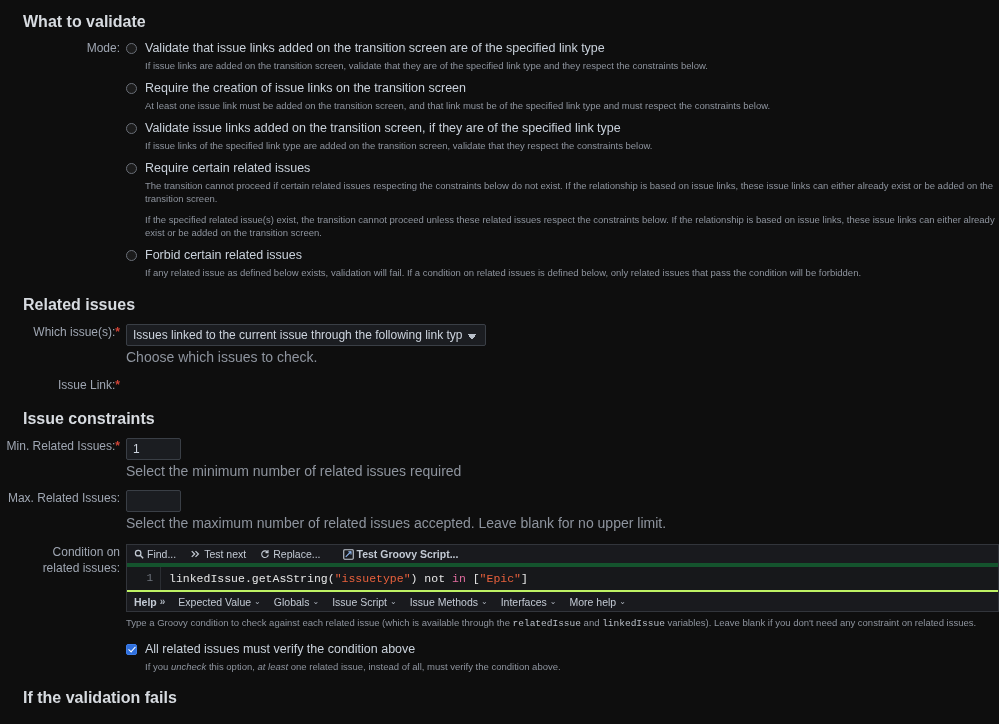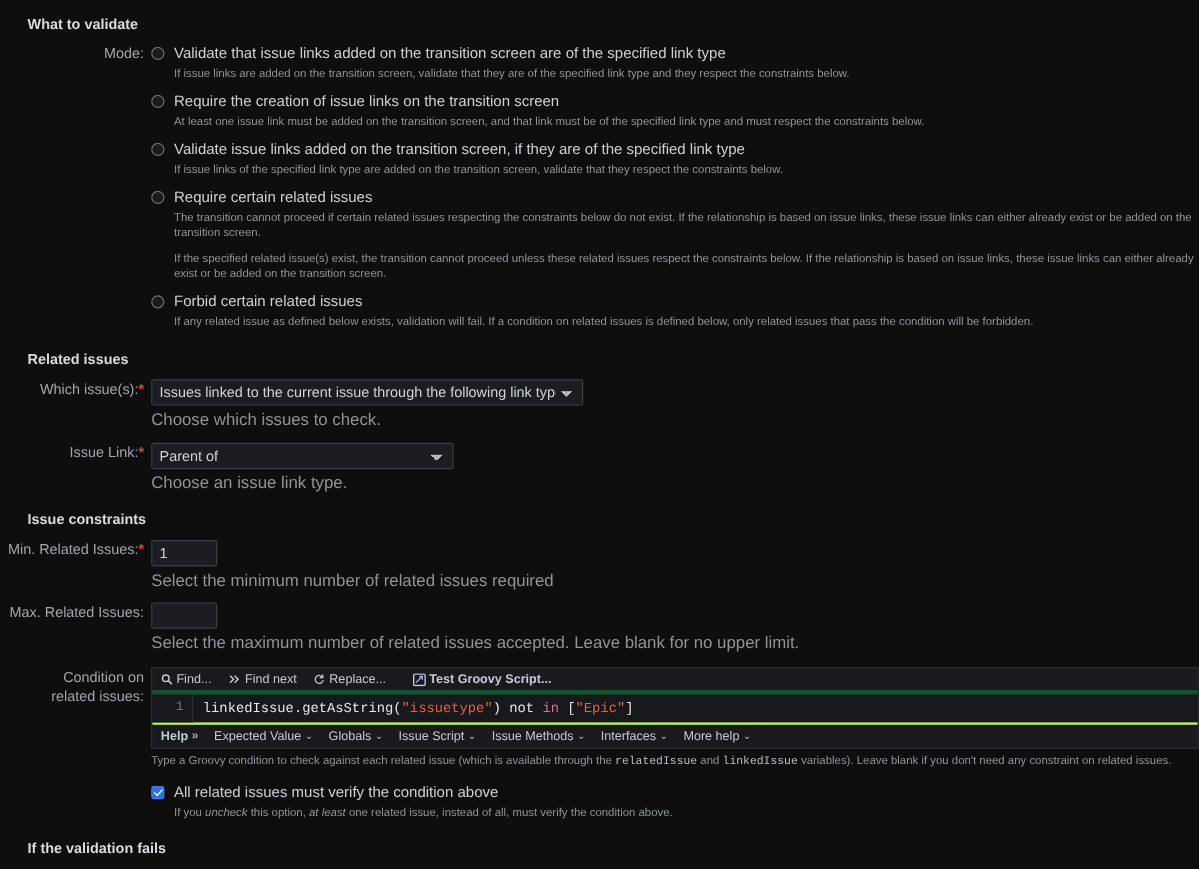--- a/index.html
+++ b/index.html
@@ -8,21 +8,21 @@
     background: #0e0e0e;
     width: 999px; height: 724px;
     overflow: hidden;
     font-family: "Liberation Sans", sans-serif;
   }
   .page { position: relative; width: 999px; height: 724px; background: #0e0e0e; }
 
   
   .section-head {
     color: #d7dbe0;
-    font-size: 12px;
+    font-size: 16px;
     font-weight: bold;
     padding-left: 23px;
   }
 
   
   .row { display: flex; align-items: flex-start; }
   .lbl {
     width: 126px;
     flex: 0 0 126px;
     text-align: right;
@@ -263,26 +263,20 @@
           <option>Issues linked to the current issue through the following link type:</option>
         </select>
         <div class="sub">Choose which issues to check.</div>
       </div>
     </div>
 
     <div class="row" style="margin-top:13px;">
       <div class="lbl">
         <span>Issue Link:</span><span class="req">*</span>
       </div>
-      <div class="fld">
-        <select class="ctl" style="width:252px;">
-          <option>Parent of</option>
-        </select>
-        <div class="sub">Choose an issue link type.</div>
-      </div>
     </div>
   </div>
 
   <div style="padding-top:17px;">
     <div class="section-head">Issue constraints</div>
 
     <div class="row" style="margin-top:10px;">
       <div class="lbl">
         <span>Min. Related Issues:</span><span class="req">*</span>
       </div>
@@ -318,21 +312,21 @@
               </span>
               <span>Find...</span>
             </span>
             <span class="tb-item">
               <span class="tb-ico">
                 <svg width="11" height="10" viewBox="0 0 12 12">
                     <path d="M1.5 2.5L5 6l-3.5 3.5" fill="none" stroke="#c3cad4" stroke-width="1.5"></path>
                     <path d="M6 2.5L9.5 6 6 9.5" fill="none" stroke="#c3cad4" stroke-width="1.5"></path>
                   </svg>
               </span>
-              <span>Find next</span>
+              <span>Test next</span>
             </span>
             <span class="tb-item">
               <span class="tb-ico">
                 <svg width="10" height="10" viewBox="0 0 12 12">
                     <path d="M9.5 4.2A4 4 0 1 0 10 6.8" fill="none" stroke="#c3cad4" stroke-width="1.3"></path>
                     <path d="M9.6 1.3v3h-3" fill="none" stroke="#c3cad4" stroke-width="1.3"></path>
                   </svg>
               </span>
               <span>Replace...</span>
             </span>

